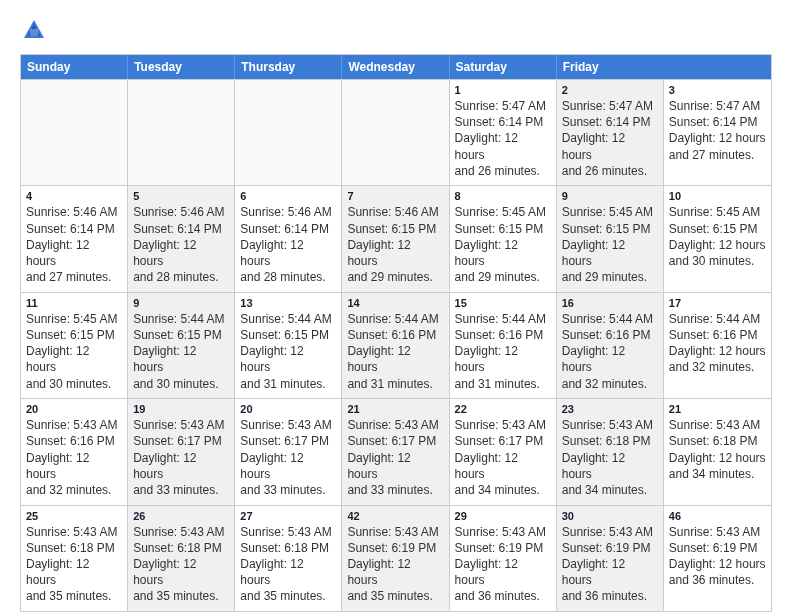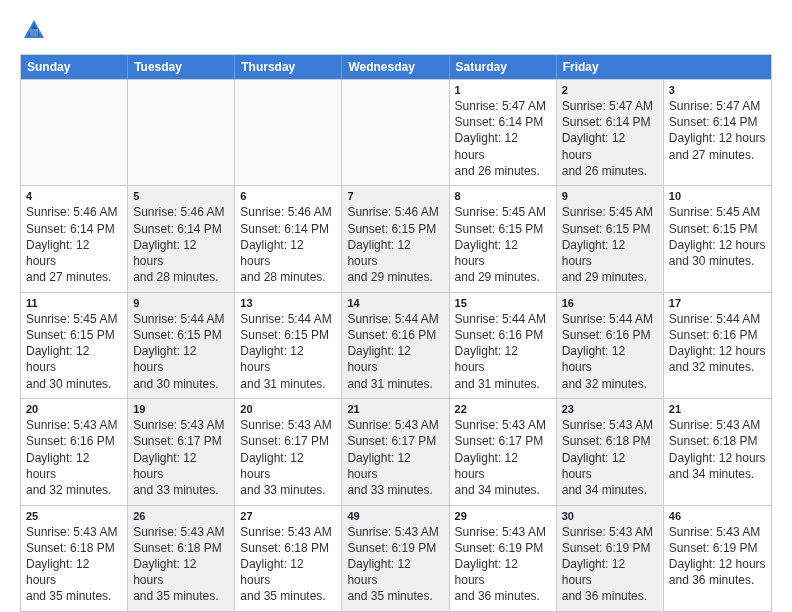--- a/index.html
+++ b/index.html
@@ -345,21 +345,21 @@
 and 35 minutes.</div>
           </div>
           <div class="cal-cell">
             <span class="day-num">27</span>
             <div class="cell-info" style="white-space: pre-line;">Sunrise: 5:43 AM
 Sunset: 6:18 PM
 Daylight: 12 hours
 and 35 minutes.</div>
           </div>
           <div class="cal-cell shaded">
-            <span class="day-num">49</span>
+            <span class="day-num">42</span>
             <div class="cell-info" style="white-space: pre-line;">Sunrise: 5:43 AM
 Sunset: 6:19 PM
 Daylight: 12 hours
 and 35 minutes.</div>
           </div>
           <div class="cal-cell">
             <span class="day-num">29</span>
             <div class="cell-info" style="white-space: pre-line;">Sunrise: 5:43 AM
 Sunset: 6:19 PM
 Daylight: 12 hours

